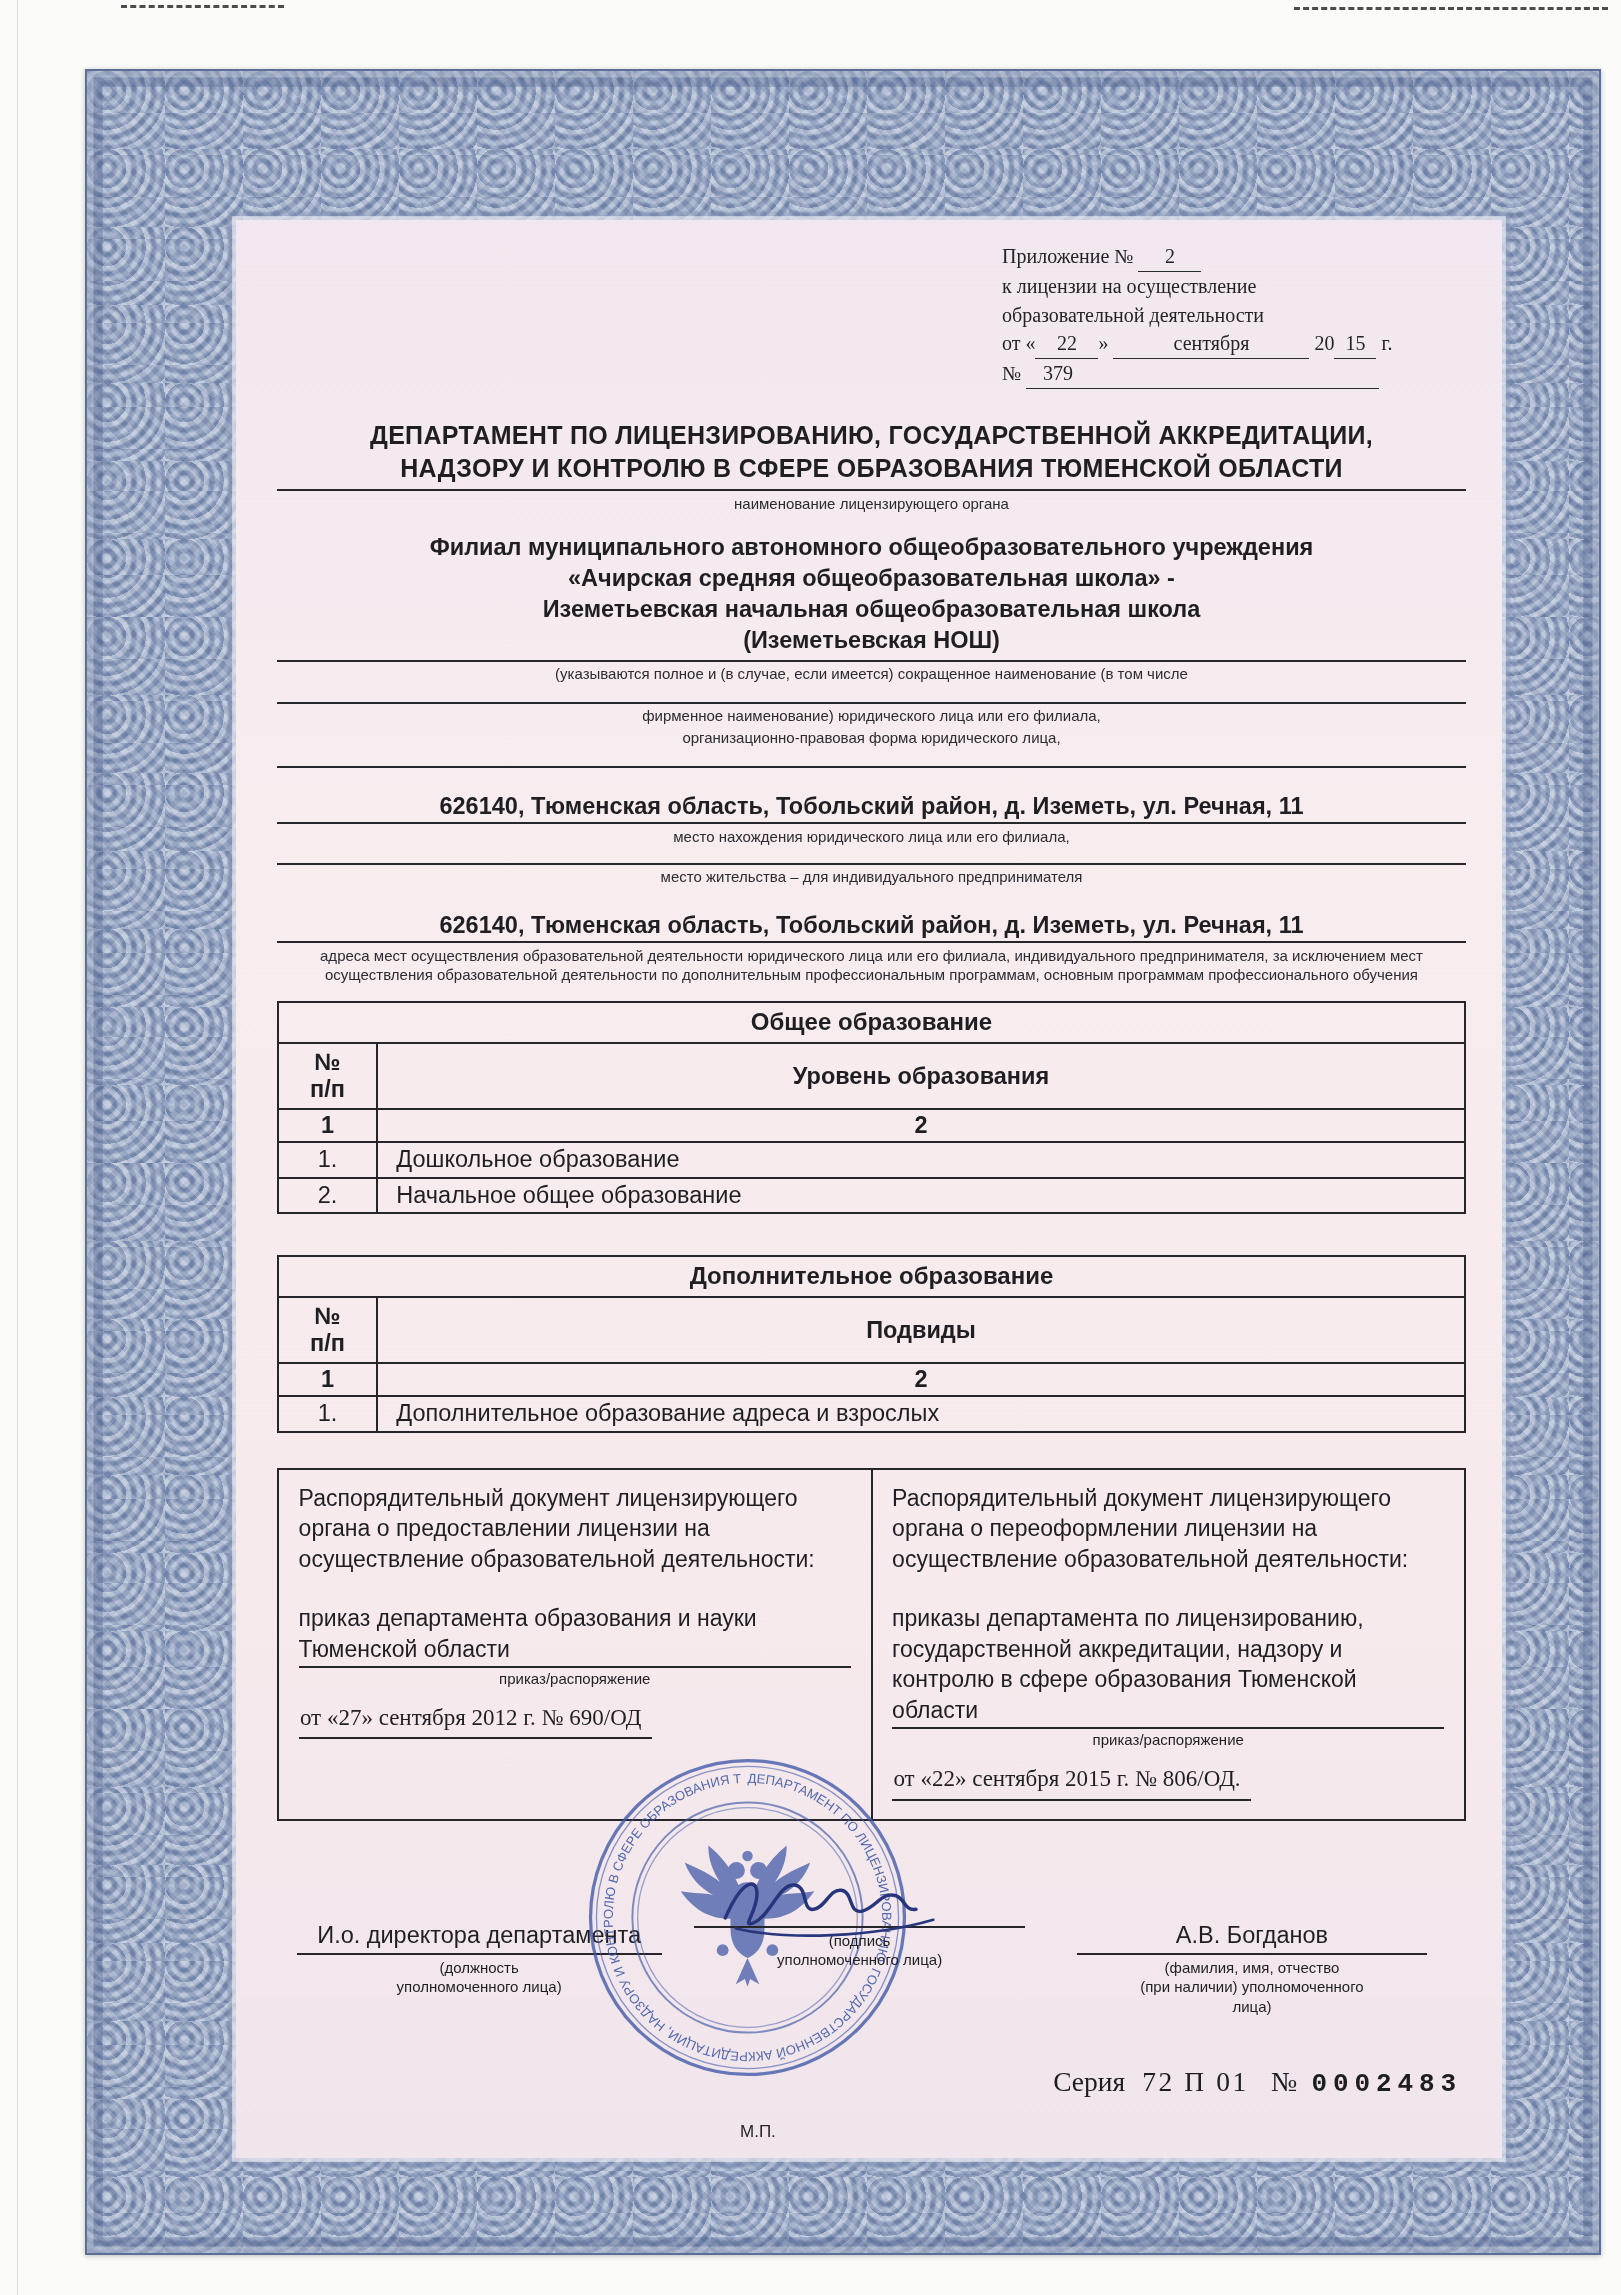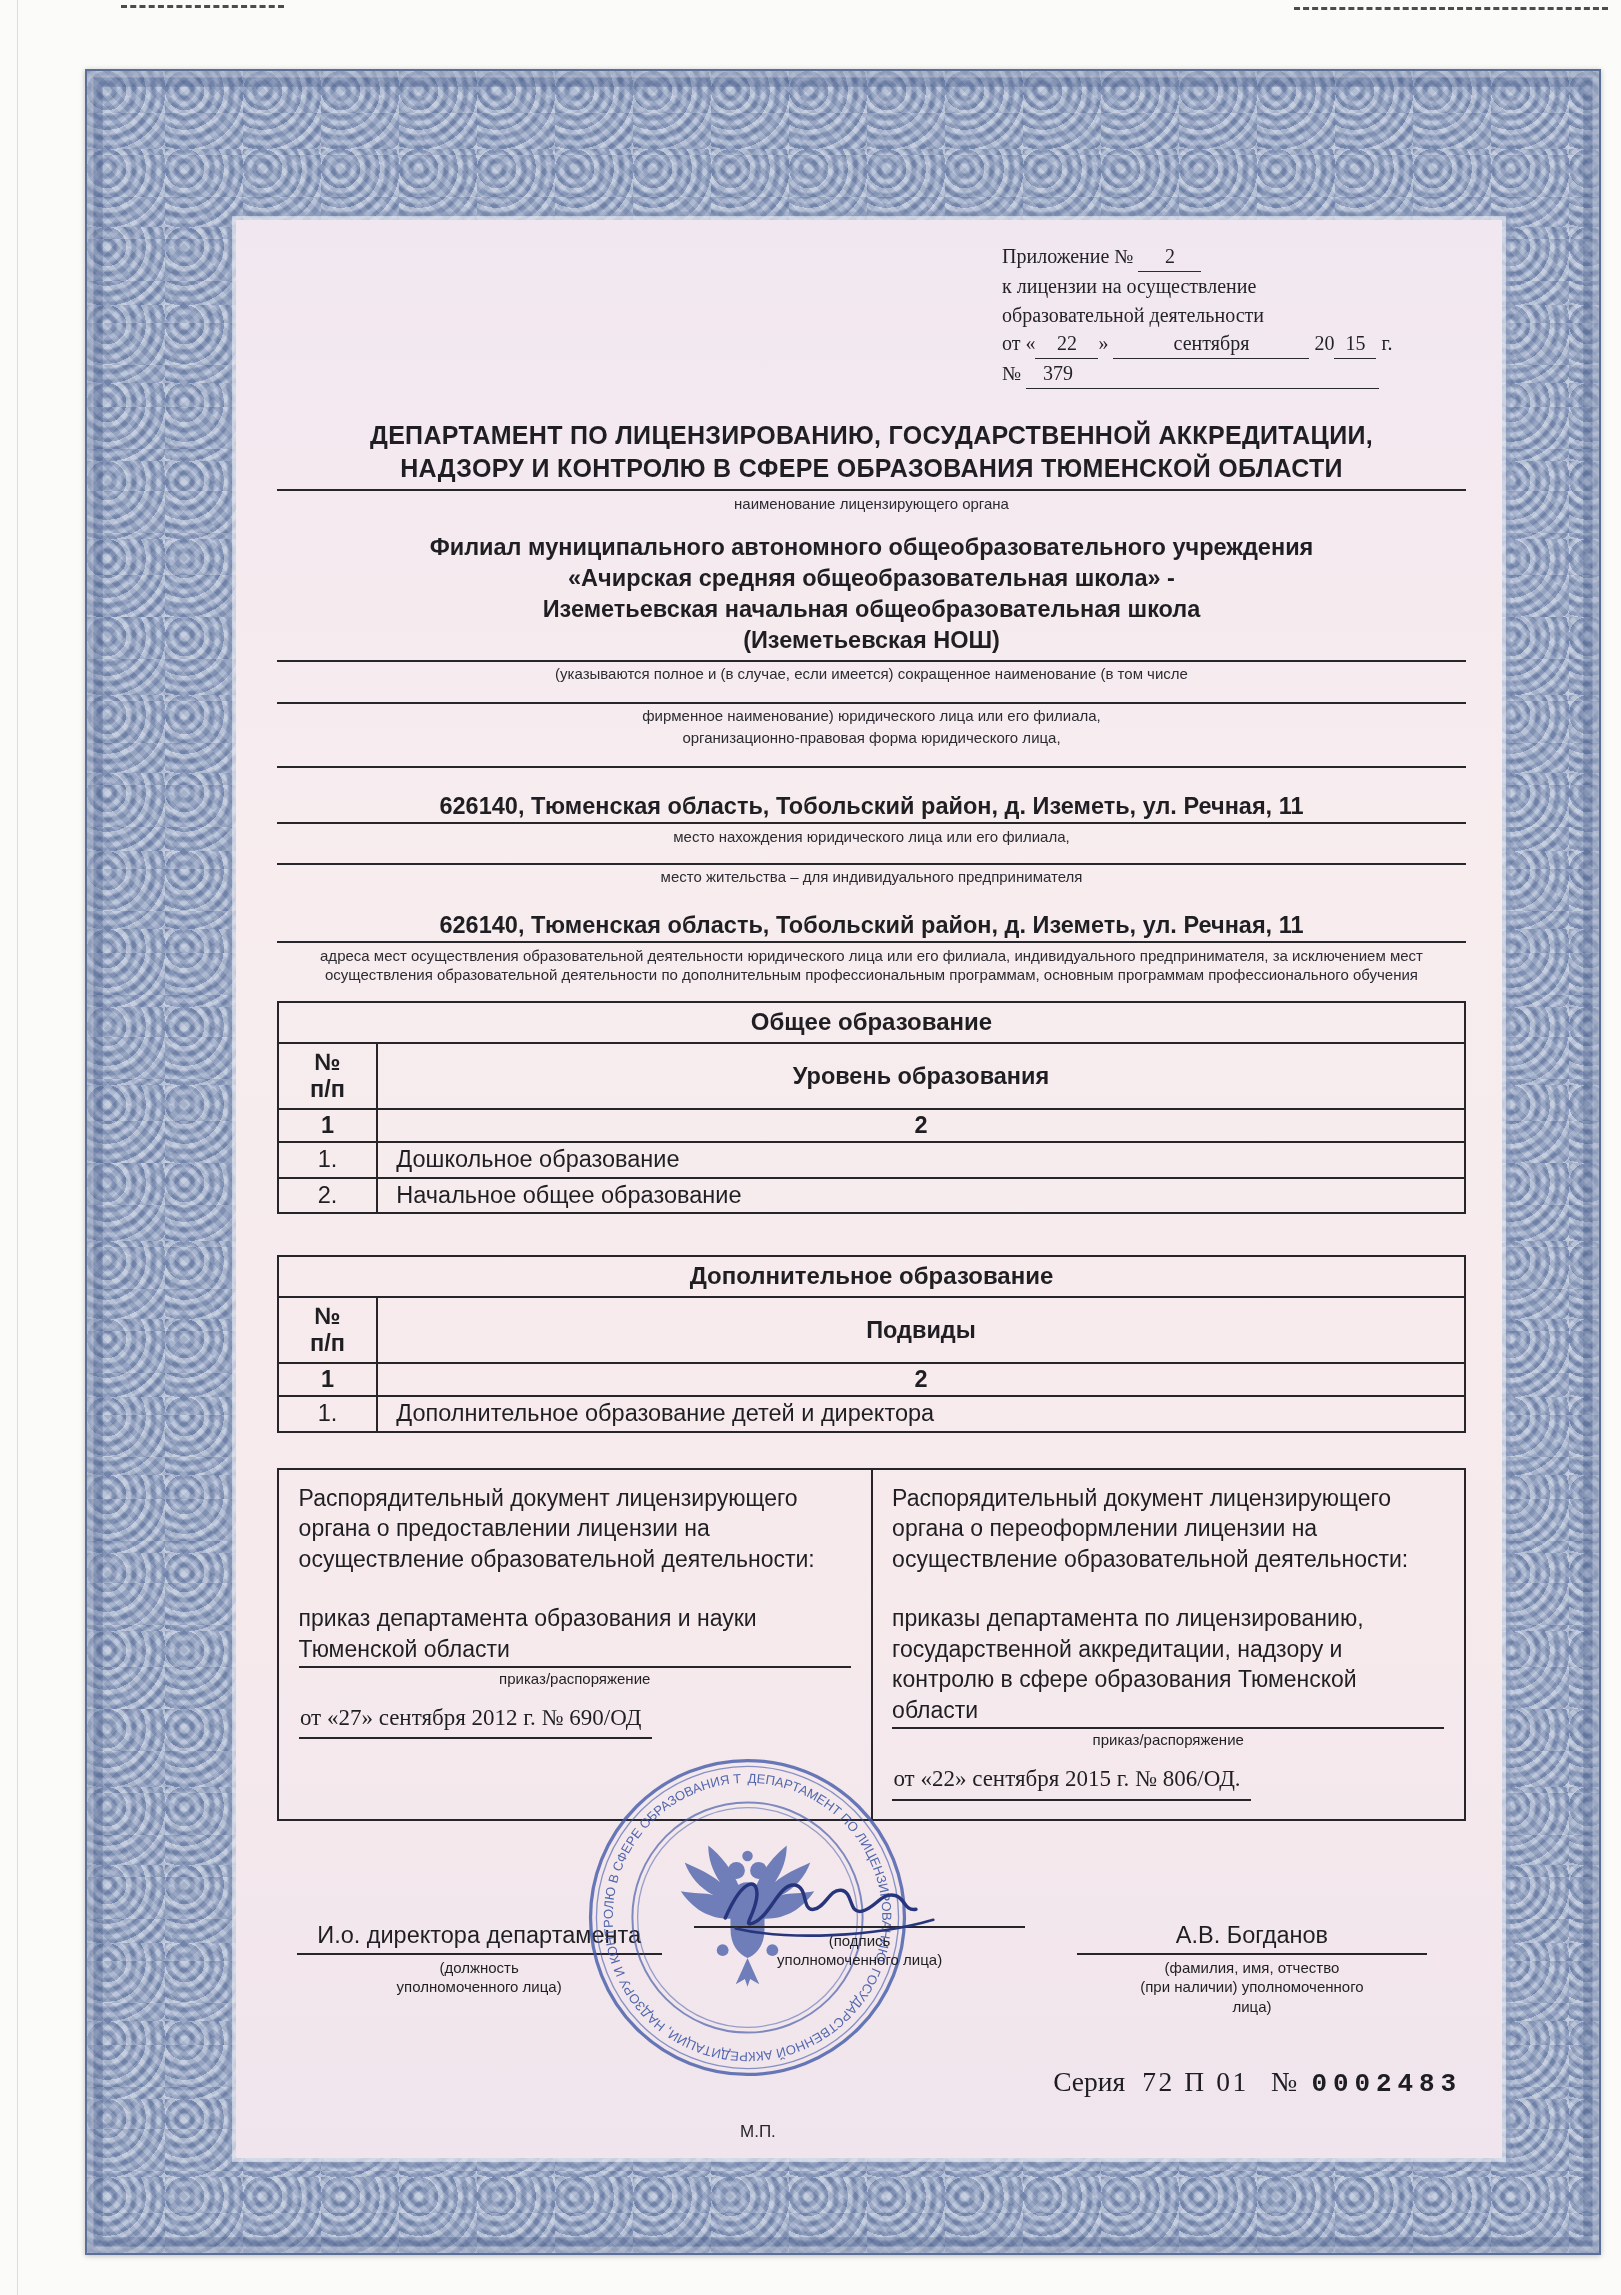--- a/index.html
+++ b/index.html
@@ -219,21 +219,21 @@
           <div>п/п</div>
         </td>
         <td>Подвиды</td>
       </tr>
       <tr class="t-num">
         <td class="c1">1</td>
         <td>2</td>
       </tr>
       <tr>
         <td class="c1">1.</td>
-        <td class="cell-left">Дополнительное образование детей и директора</td>
+        <td class="cell-left">Дополнительное образование адреса и взрослых</td>
       </tr>
     </tbody>
       </table>
 
     <table class="orders">
       <tbody>
           <tr>
         <td>
           <p>Распорядительный документ лицензирующего органа о предоставлении лицензии на осуществление образовательной деятельности:</p>
           <p class="o-body">приказ департамента образования и науки Тюменской области</p>

